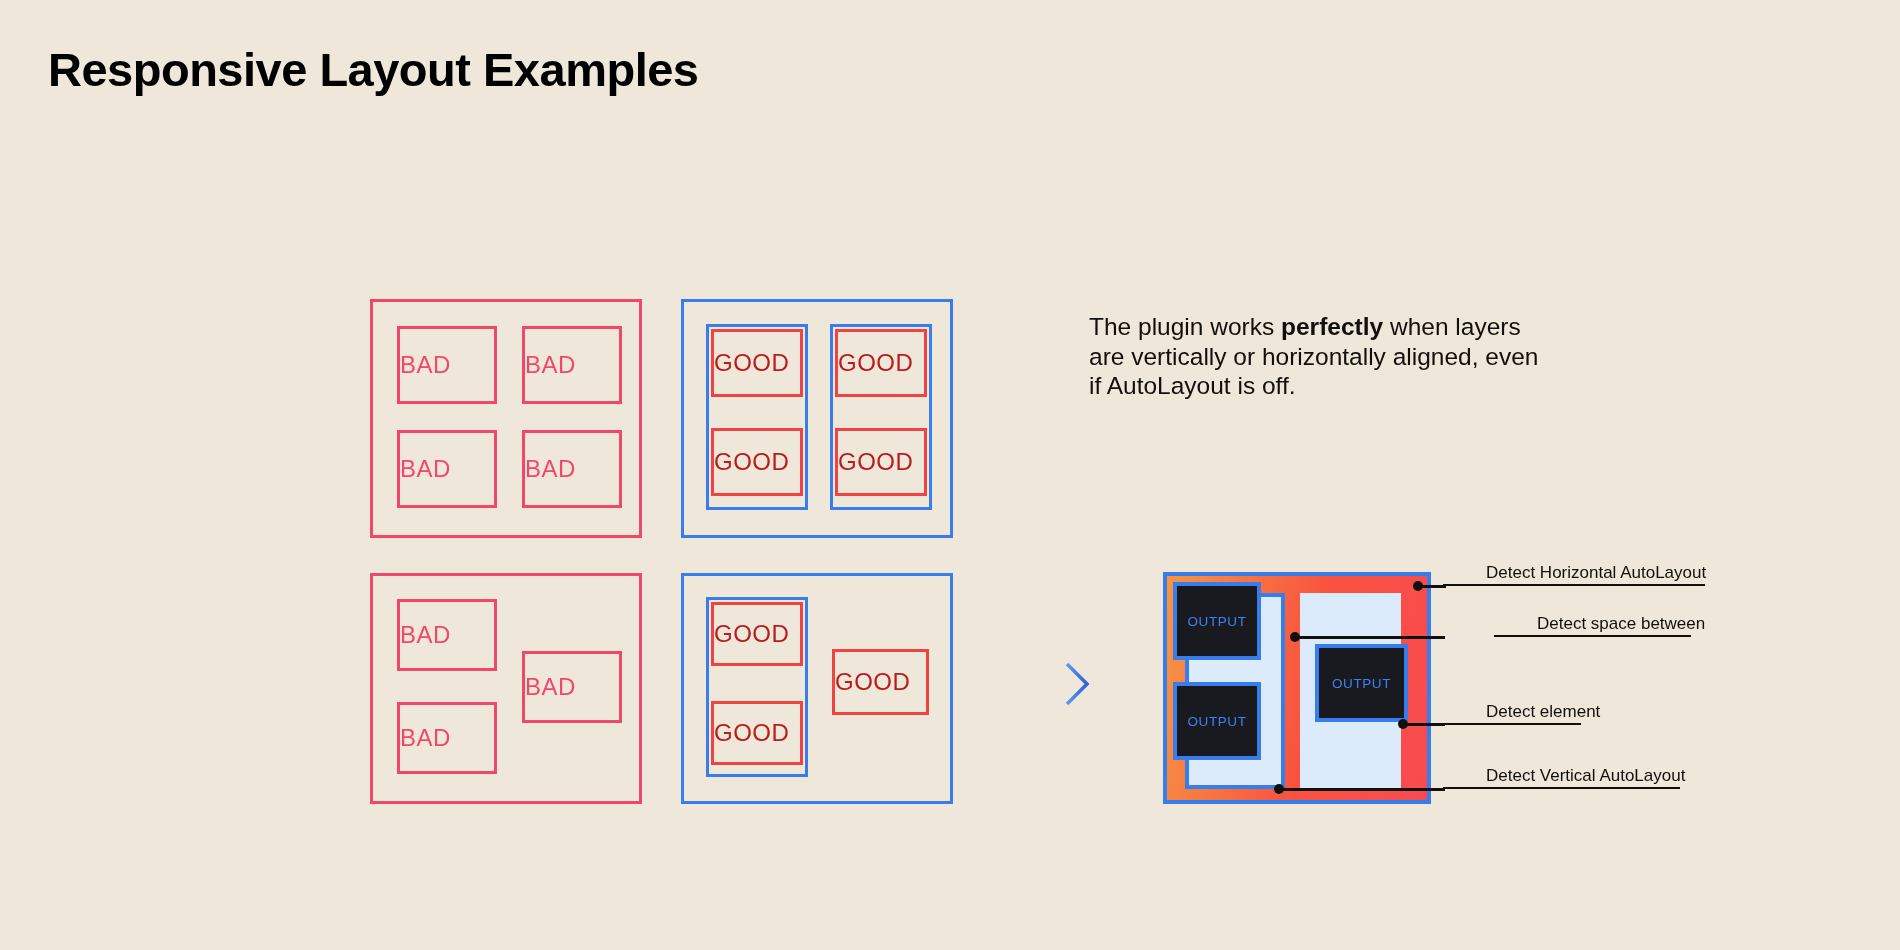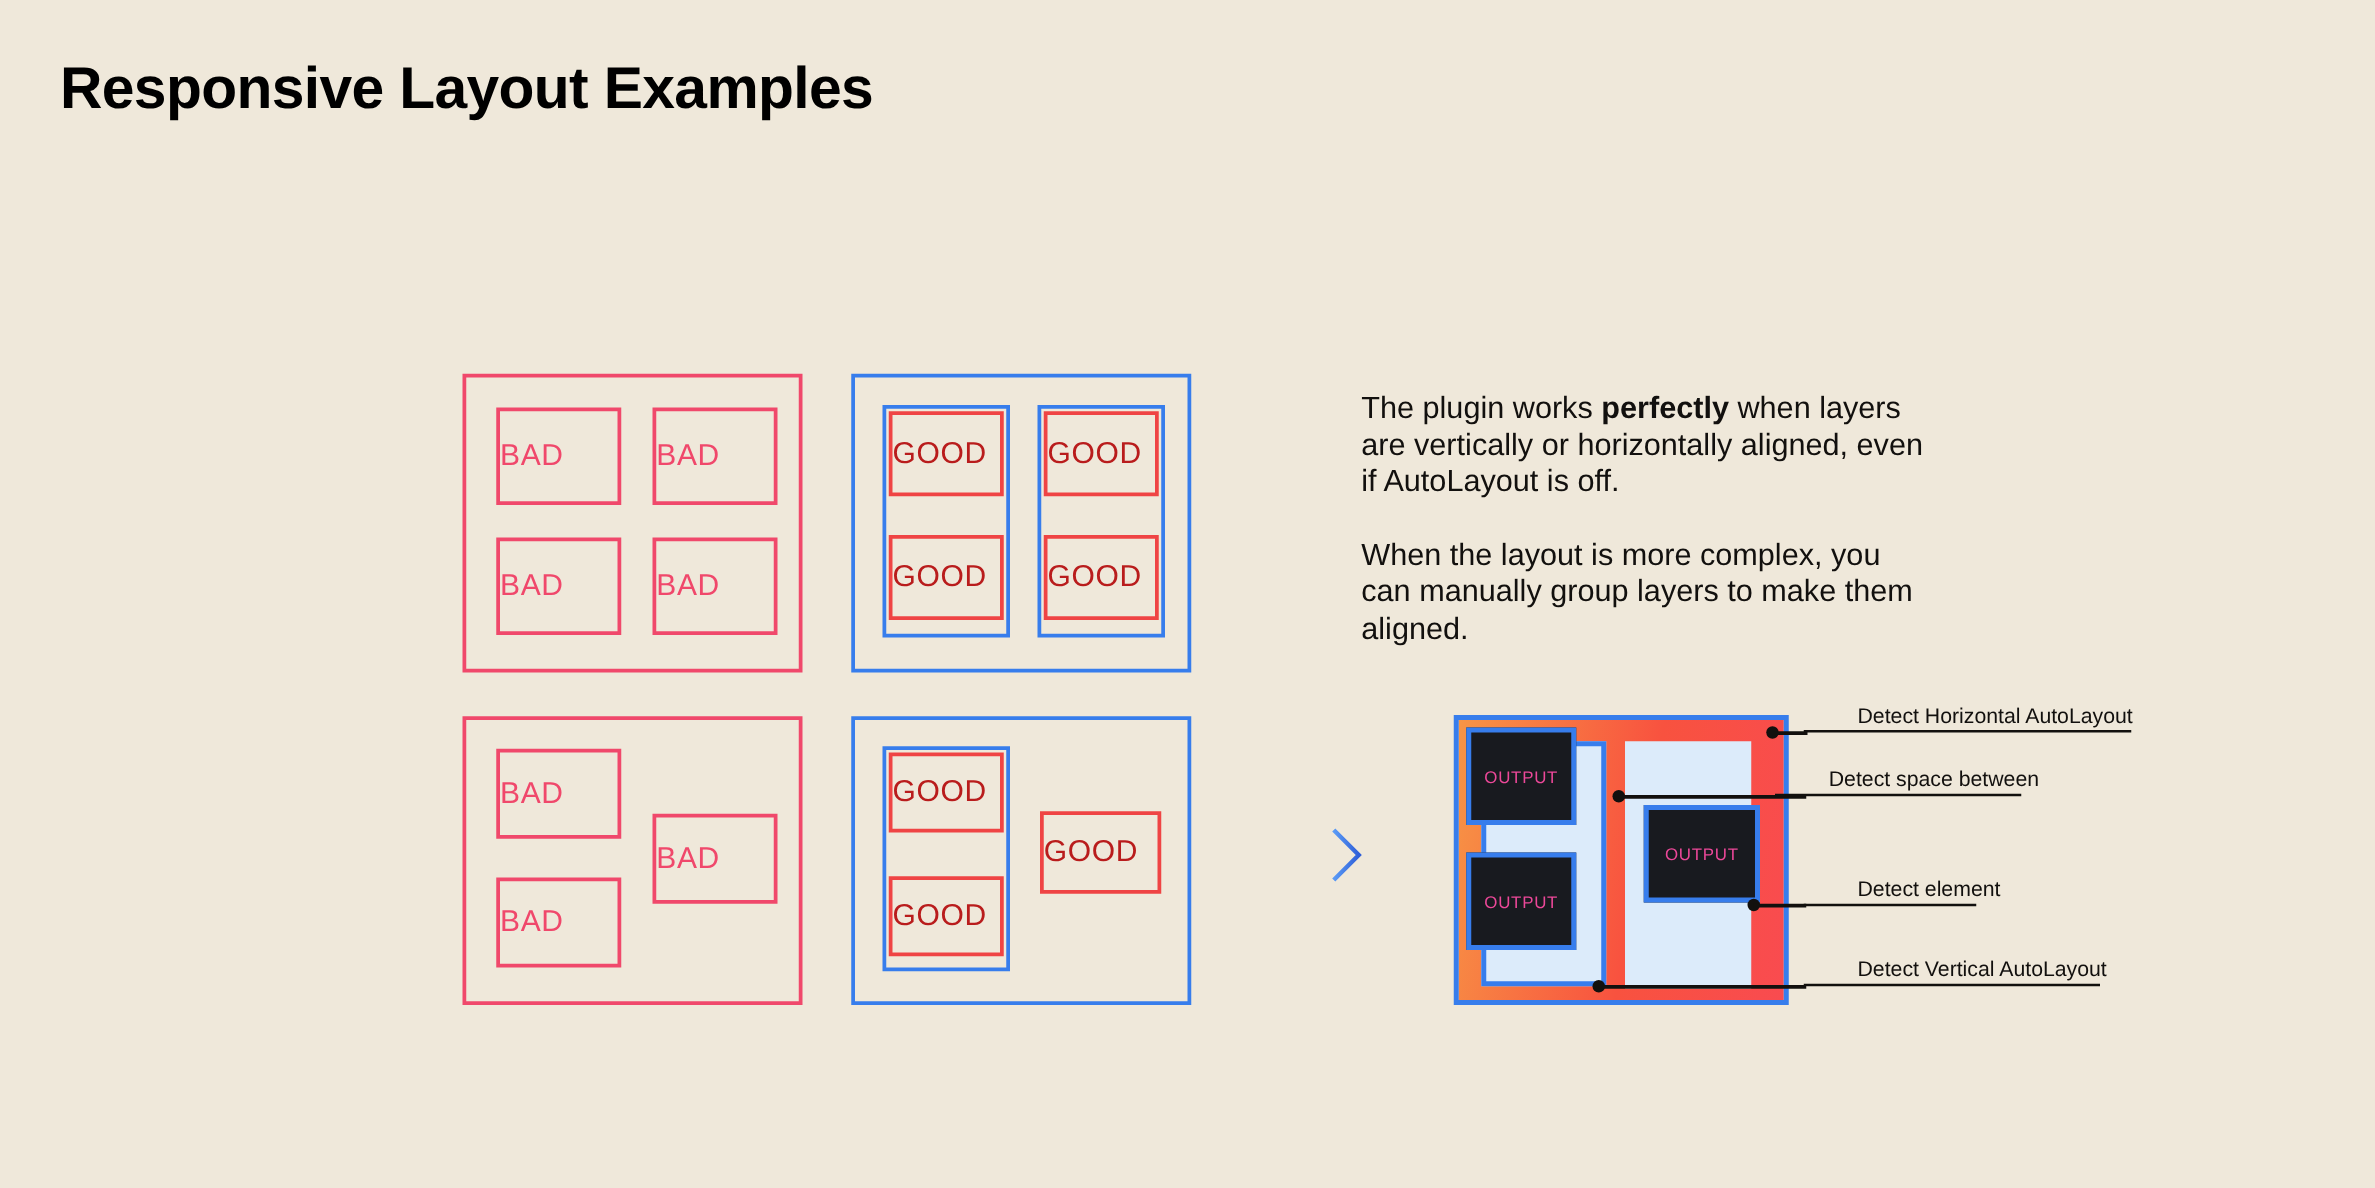--- a/index.html
+++ b/index.html
@@ -101,21 +101,21 @@
     top: 17px;
     width: 101px;
     height: 198px;
     background: #DCEBFA;
   }
   .output-box {
     position: absolute;
     box-sizing: border-box;
     border: 4px solid #377DEC;
     background: #181A1F;
-    color: #ec4899;
+    color: #3b82f6;
     display: flex;
     align-items: center;
     justify-content: center;
     font-size: 13.5px;
     letter-spacing: 0.6px;
   }
   #out-top    { left: 6px;  top: 6px;   width: 88px; height: 78px; }
   #out-bottom { left: 6px;  top: 106px; width: 88px; height: 78px; }
   #out-center { left: 148px; top: 68px; width: 93px; height: 78px; }
 
@@ -210,21 +210,20 @@
   <div class="cell good" style="left:27px; top:125px; width:92px; height:64px;">
     <span>GOOD</span>
   </div>
   <div class="cell good" style="left:148px; top:73px; width:97px; height:66px;">
     <span>GOOD</span>
   </div>
 </div>
 
 <div id="copy">
   <p><span>The plugin works </span><b>perfectly</b><span> when layers are vertically or horizontally aligned, even if AutoLayout is off.</span></p>
-  <p>When the layout is more complex, you can manually group layers to make them aligned.</p>
 </div>
 
 <svg id="arrow" width="82" height="48" viewBox="0 0 82 48">
   <defs>
     <linearGradient id="arrGrad" x1="0" y1="0" x2="1" y2="0">
       <stop offset="0%" stop-color="#5B9BF5"></stop>
       <stop offset="100%" stop-color="#2F5FD8"></stop>
     </linearGradient>
   </defs>
   <line x1="2" y1="24" x2="62" y2="24" stroke="url(#arrGrad)" stroke-width="3" stroke-dasharray="8 6" stroke-linecap="butt"></line>
@@ -247,21 +246,21 @@
 
 <div class="leader-dot" style="left:1413px; top:581px;"></div>
 <div class="leader" style="left:1418px; top:585px; width:28px;"></div>
 <div class="callout" style="left:1443px; top:552px; width:262px; height:34px;">
   <div class="label">Detect Horizontal AutoLayout</div>
   <div class="rule" style="width:262px;"></div>
 </div>
 
 <div class="leader-dot" style="left:1290px; top:632px;"></div>
 <div class="leader" style="left:1295px; top:636px; width:150px;"></div>
-<div class="callout" style="left:1420px; top:603px; width:197px; height:34px;">
+<div class="callout" style="left:1494px; top:603px; width:197px; height:34px;">
   <div class="label">Detect space between</div>
   <div class="rule" style="width:197px;"></div>
 </div>
 
 <div class="leader-dot" style="left:1398px; top:719px;"></div>
 <div class="leader" style="left:1403px; top:723px; width:42px;"></div>
 <div class="callout" style="left:1443px; top:691px; width:138px; height:34px;">
   <div class="label">Detect element</div>
   <div class="rule" style="width:138px;"></div>
 </div>

